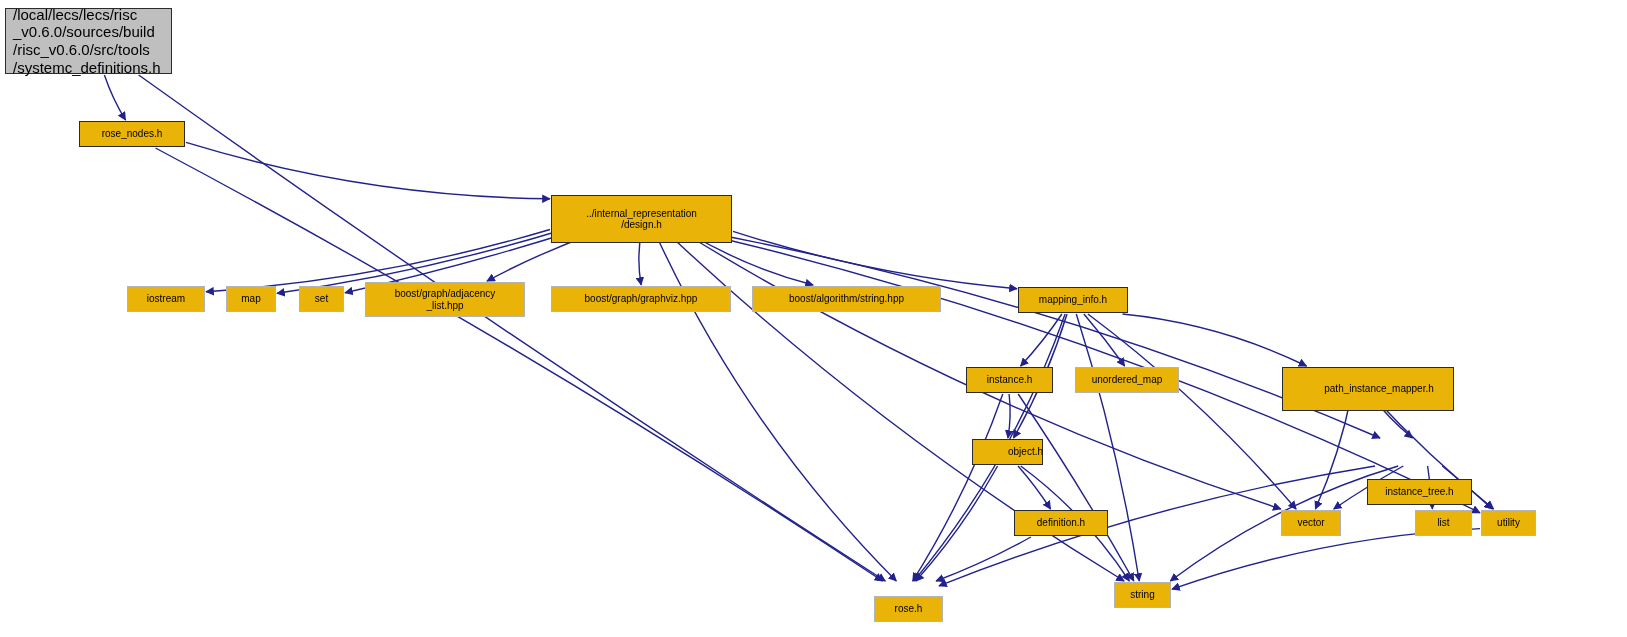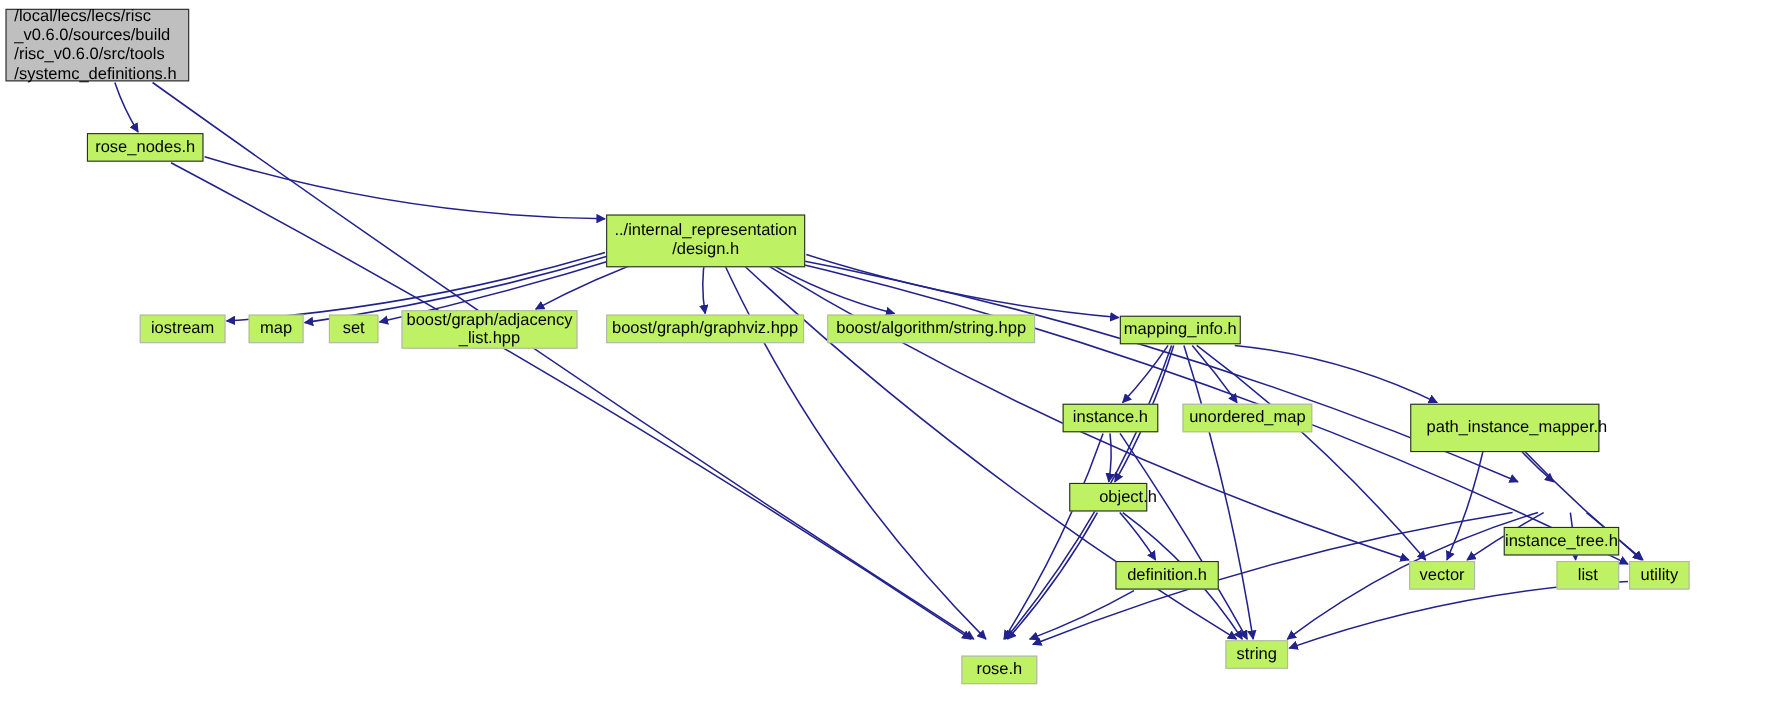--- a/index.html
+++ b/index.html
@@ -23,24 +23,24 @@
     height: 637px;
     pointer-events: none;
   }
   .node {
     position: absolute;
     box-sizing: border-box;
     display: flex;
     align-items: center;
     justify-content: center;
     text-align: center;
-    font-size: 15px;
+    font-size: 10px;
     color: #000000;
     line-height: 1.12;
-    background: #bef264;
+    background: #eab308;
     border: 1px solid #b4b4b4;
     white-space: pre;
     z-index: 2;
   }
   .node.strong {
     border: 1.6px solid #2b2b2b;
   }
   .node.root {
     background: #bfbfbf;
     border: 1.6px solid #2b2b2b;
@@ -113,21 +113,21 @@
 /design.h</div>
       <div class="node" style="left: 127px; top: 286px; width: 78px; height: 26px;">iostream</div>
       <div class="node" style="left: 226px; top: 286px; width: 50px; height: 26px;">map</div>
       <div class="node" style="left: 299px; top: 286px; width: 45px; height: 26px;">set</div>
       <div class="node" style="left: 365px; top: 282px; width: 160px; height: 35px;">boost/graph/adjacency
 _list.hpp</div>
       <div class="node" style="left: 551px; top: 286px; width: 180px; height: 26px;">boost/graph/graphviz.hpp</div>
       <div class="node" style="left: 752px; top: 286px; width: 189px; height: 26px;">boost/algorithm/string.hpp</div>
       <div class="node strong" style="left: 1018px; top: 287px; width: 110px; height: 26px;">mapping_info.h</div>
       <div class="node strong" style="left: 966px; top: 367px; width: 87px; height: 26px;">instance.h</div>
-      <div class="node" style="left: 1075px; top: 367px; width: 118px; height: 26px;">unordered_map</div>
+      <div class="node" style="left: 1075px; top: 367px; width: 104px; height: 26px;">unordered_map</div>
       <div class="node strong" style="left: 1282px; top: 367px; width: 172px; height: 44px; padding-left: 22px;">path_instance_mapper.h</div>
       <div class="node strong" style="left: 972px; top: 439px; width: 71px; height: 26px; padding-left: 36px;">object.h</div>
       <div class="node strong" style="left: 1367px; top: 439px; width: 105px; height: 26px; margin-top: 40px;">instance_tree.h</div>
       <div class="node strong" style="left: 1014px; top: 510px; width: 94px; height: 26px;">definition.h</div>
       <div class="node" style="left: 1281px; top: 510px; width: 60px; height: 26px;">vector</div>
       <div class="node" style="left: 1415px; top: 510px; width: 57px; height: 26px;">list</div>
       <div class="node" style="left: 1481px; top: 510px; width: 55px; height: 26px;">utility</div>
       <div class="node" style="left: 874px; top: 596px; width: 69px; height: 26px;">rose.h</div>
       <div class="node" style="left: 1114px; top: 582px; width: 57px; height: 26px;">string</div>
     </div>

